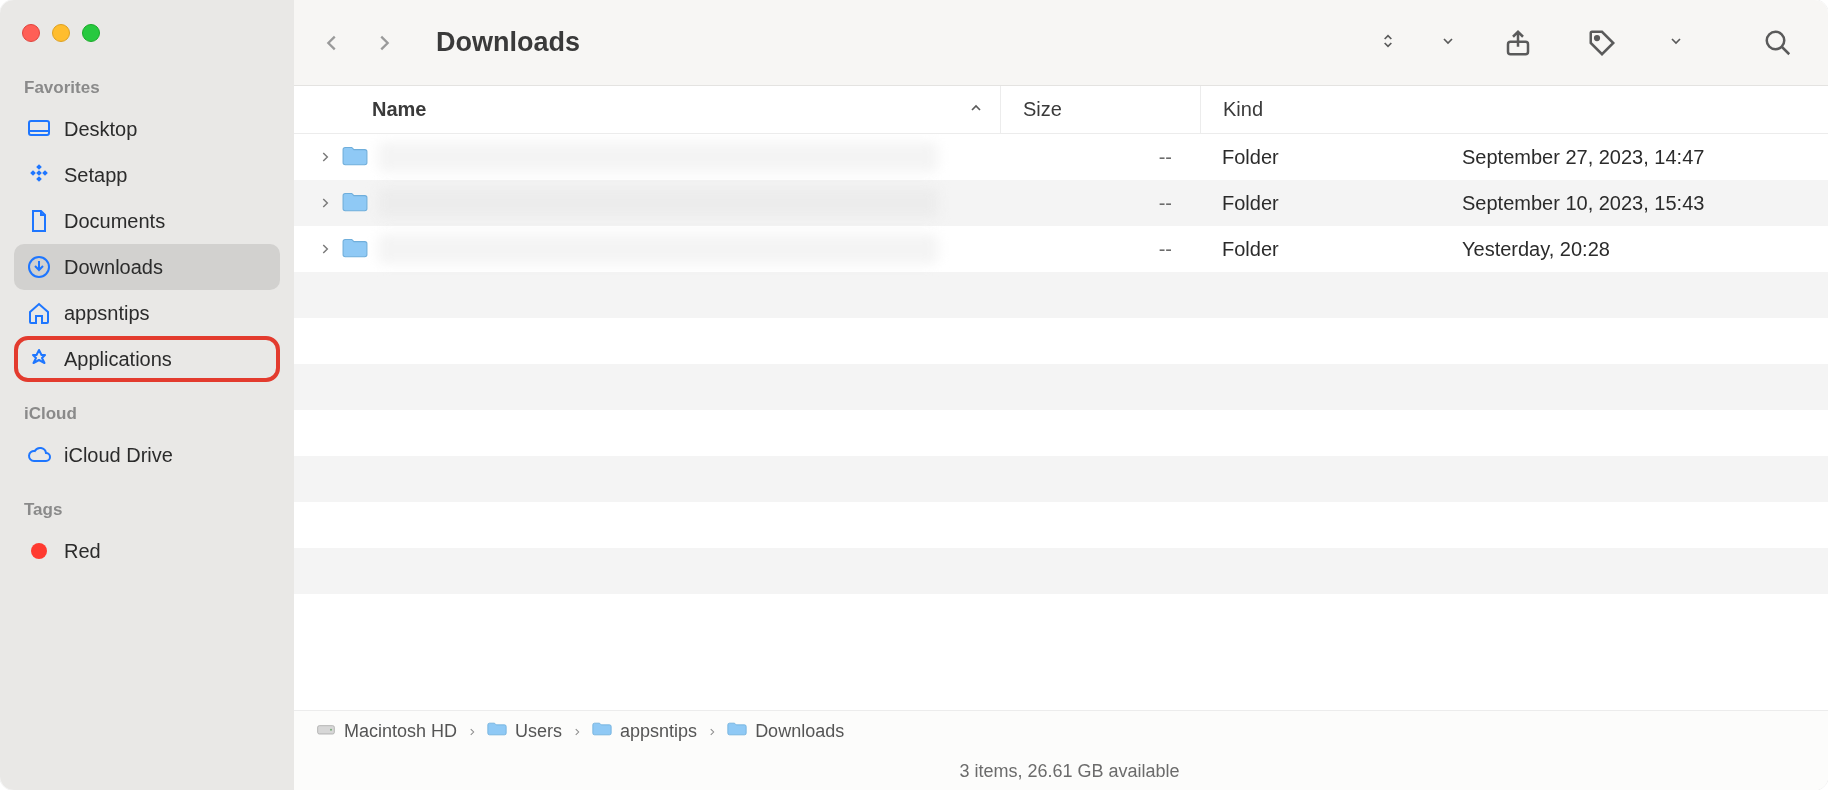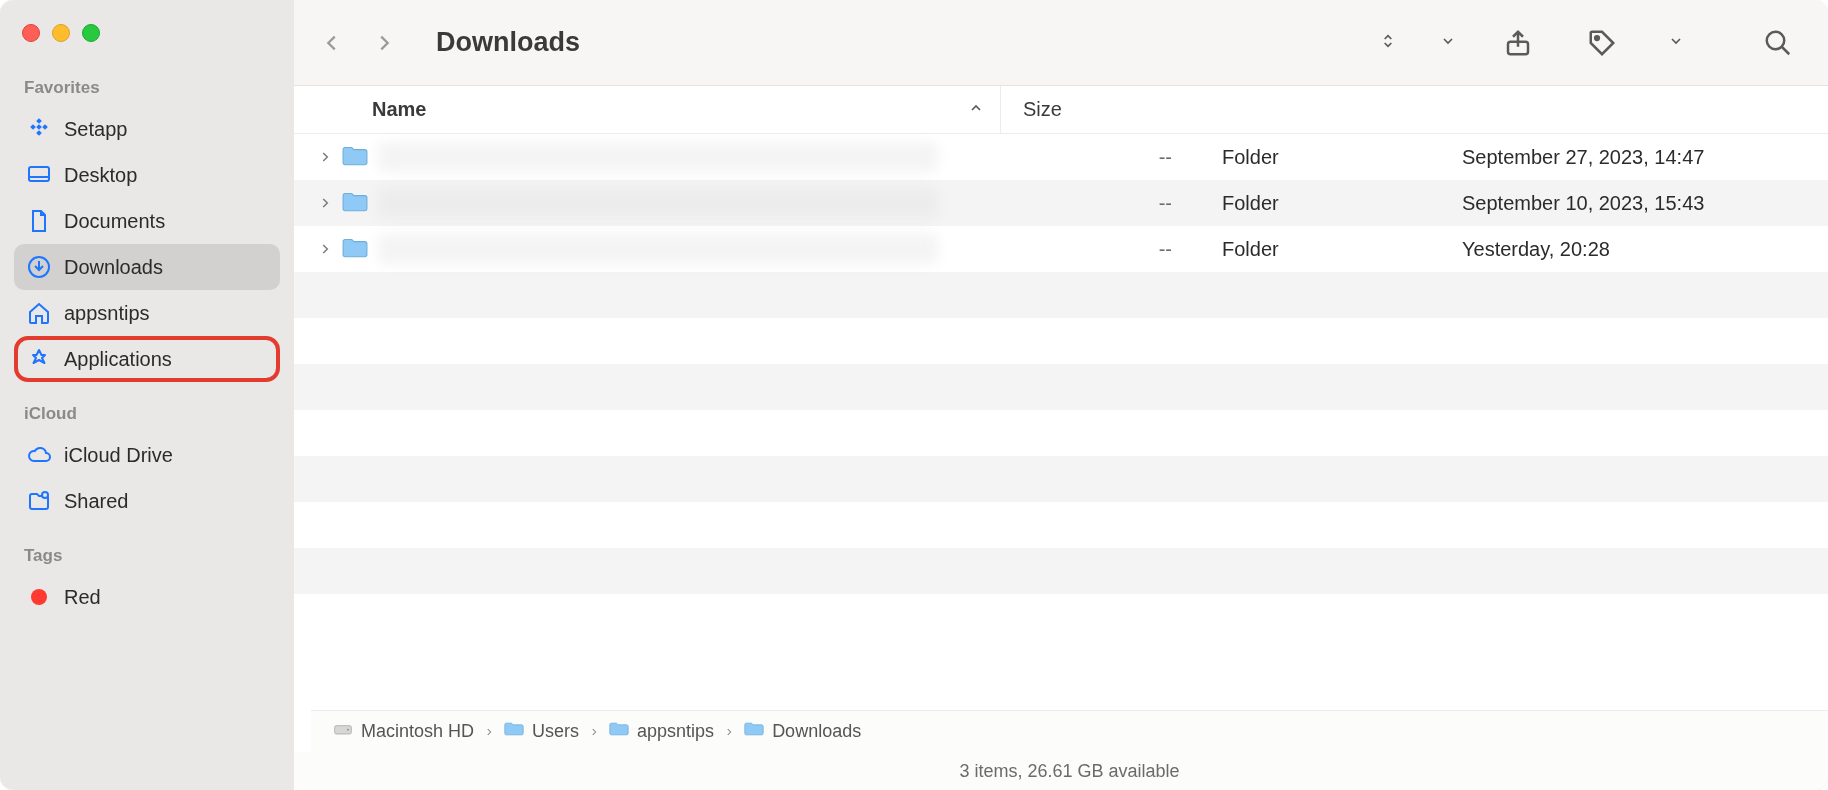--- a/index.html
+++ b/index.html
@@ -42,69 +42,69 @@
   .row { display: grid; grid-template-columns: 706px 200px 240px 1fr; height: 46px; align-items:center; font-size:20px; color:#2b2b2b; }
   .row.alt { background: #f4f4f4; }
   .cell { padding-left: 22px; }
   .cell.name { display:flex; align-items:center; gap:10px; padding-left: 24px; }
   .disclosure svg { width:14px; height:14px; stroke:#7a7a7a; fill:none; }
   .folder-ico svg { width:26px; height:22px; }
   .cell.size { text-align:right; padding-right: 28px; color:#6b6b6b; }
   .blur-name { width: 560px; height: 30px; background: #f4f4f4; filter: blur(6px); border-radius:6px; }
   .row.alt .blur-name { background:#ececec; }
   
-  .pathbar { height: 42px; background:#fcfcfb; border-top:1px solid #ececec; display:flex; align-items:center; gap:10px; padding: 0 22px; font-size:18px; color:#555;margin-left:17px; }
+  .pathbar { height: 42px; background:#fcfcfb; border-top:1px solid #ececec; display:flex; align-items:center; gap:10px; padding: 0 22px; font-size:18px; color:#555; }
   .pathseg { display:flex; align-items:center; gap:8px; }
   .path-ico svg { width:20px; height:18px; }
   .path-sep svg { width:10px; height:10px; stroke:#8a8a8a; fill:none; }
   
   .status { height: 38px; text-align:center; font-size:18px; color:#6b6b6b; display:flex; align-items:center; justify-content:center; background:#fcfcfb;padding-left:17px; }
 </style>
 </head>
 <body>
 
 <div class="window">
 
   <div class="sidebar">
     <div class="traffic">
       <div class="dot red"></div>
       <div class="dot yellow"></div>
       <div class="dot green"></div>
     </div>
 
     <div class="section-label">Favorites</div>
+
+    <div class="side-item">
+      <span class="side-icon">
+        <svg viewBox="0 0 24 24">
+            <rect x="2" y="4" width="20" height="14" rx="2" fill="none" stroke="#1e76ff" stroke-width="2"></rect>
+            <line x1="2" y1="14" x2="22" y2="14" stroke="#1e76ff" stroke-width="2"></line>
+          </svg>
+      </span>
+      <span>Desktop</span>
+    </div>
 
     <div class="side-item">
       <span class="side-icon">
         <svg viewBox="0 0 24 24">
             <g fill="#1e76ff">
               <rect x="10" y="2" width="4" height="4" transform="rotate(45 12 4)"></rect>
               <rect x="4" y="8" width="4" height="4" transform="rotate(45 6 10)"></rect>
               <rect x="16" y="8" width="4" height="4" transform="rotate(45 18 10)"></rect>
               <rect x="10" y="8" width="4" height="4" transform="rotate(45 12 10)"></rect>
               <rect x="10" y="14" width="4" height="4" transform="rotate(45 12 16)"></rect>
             </g>
           </svg>
       </span>
       <span>Setapp</span>
     </div>
 
     <div class="side-item">
       <span class="side-icon">
         <svg viewBox="0 0 24 24">
-            <rect x="2" y="4" width="20" height="14" rx="2" fill="none" stroke="#1e76ff" stroke-width="2"></rect>
-            <line x1="2" y1="14" x2="22" y2="14" stroke="#1e76ff" stroke-width="2"></line>
-          </svg>
-      </span>
-      <span>Desktop</span>
-    </div>
-
-    <div class="side-item">
-      <span class="side-icon">
-        <svg viewBox="0 0 24 24">
             <path d="M6 2h8l4 4v16H6z" fill="none" stroke="#1e76ff" stroke-width="2"></path>
             <path d="M14 2v4h4" fill="none" stroke="#1e76ff" stroke-width="2"></path>
           </svg>
       </span>
       <span>Documents</span>
     </div>
 
     <div class="side-item selected">
       <span class="side-icon">
         <svg viewBox="0 0 24 24">
@@ -138,29 +138,20 @@
 
     <div class="side-item">
       <span class="side-icon">
         <svg viewBox="0 0 24 24">
             <path d="M7 18a5 5 0 1 1 .8-9.94A6 6 0 0 1 19 10a4 4 0 0 1 0 8z" fill="none" stroke="#1e76ff" stroke-width="2"></path>
           </svg>
       </span>
       <span>iCloud Drive</span>
     </div>
 
-    <div class="side-item">
-      <span class="side-icon">
-        <svg viewBox="0 0 24 24">
-            <path d="M3 7a2 2 0 0 1 2-2h5l2 2h7a2 2 0 0 1 2 2v9a2 2 0 0 1-2 2H5a2 2 0 0 1-2-2z" fill="none" stroke="#1e76ff" stroke-width="2"></path>
-            <circle cx="18" cy="6" r="3" fill="#e9e8e6" stroke="#1e76ff" stroke-width="2"></circle>
-          </svg>
-      </span>
-      <span>Shared</span>
-    </div>
 
     <div class="spacer"></div>
     <div class="section-label">Tags</div>
 
     <div class="side-item">
       <span class="side-icon">
           <span class="tag-dot"></span>
         </span>
       <span>Red</span>
     </div>
@@ -259,20 +250,23 @@
         <span>Name</span>
         <span class="sort-ind">
           <svg viewBox="0 0 24 24" stroke-width="2.5">
               <path d="M6 15l6-6 6 6"></path>
             </svg>
         </span>
       </div>
       <div class="col">
           <span>Size</span>
         </div>
+      <div class="col">
+          <span>Kind</span>
+        </div>
     </div>
 
     <div class="rows">
       <div class="row">
         <div class="cell name">
           <span class="disclosure"><svg viewBox="0 0 24 24" stroke-width="2.5">
                 <path d="M9 5l7 7-7 7"></path>
               </svg></span>
           <span class="folder-ico"><svg viewBox="0 0 24 20">
                 <path d="M1 5a2 2 0 0 1 2-2h6l2 2h10a2 2 0 0 1 2 2v10a2 2 0 0 1-2 2H3a2 2 0 0 1-2-2z" fill="#8fc9f5" stroke="#6faedb"></path>

